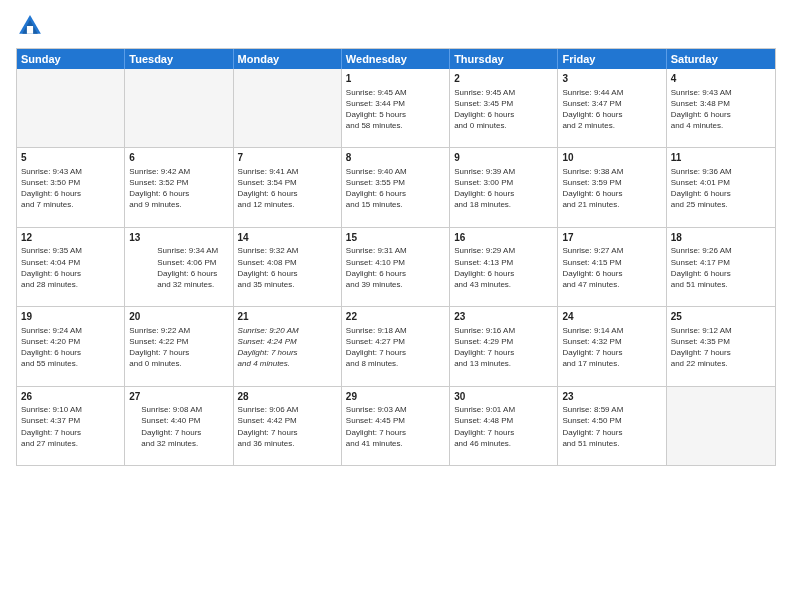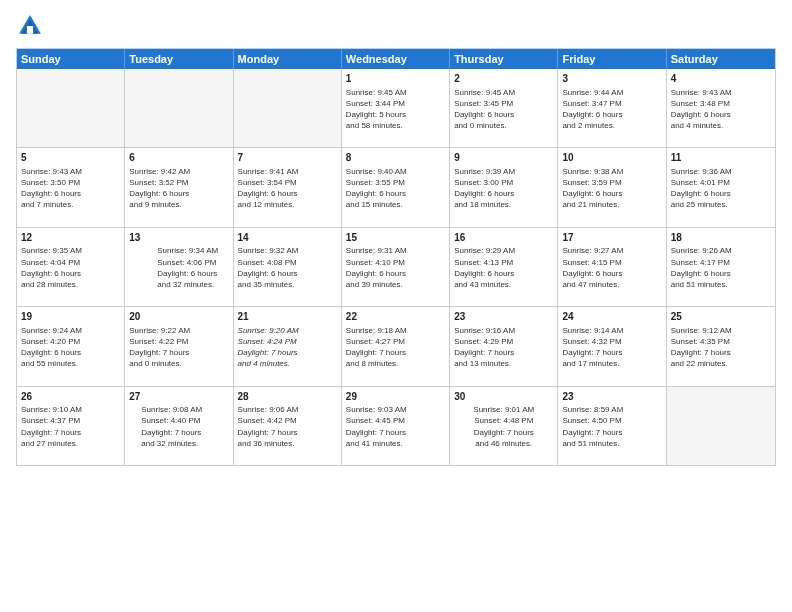--- a/index.html
+++ b/index.html
@@ -351,21 +351,21 @@
           </div>
           <div class="cal-cell">
             <div class="day-num">29</div>
             <div class="cell-text" style="white-space: pre-line;">Sunrise: 9:03 AM
 Sunset: 4:45 PM
 Daylight: 7 hours
 and 41 minutes.</div>
           </div>
           <div class="cal-cell">
             <div class="day-num">30</div>
-            <div class="cell-text" style="white-space: pre-line; text-align: center;">Sunrise: 9:01 AM
+            <div class="cell-text" style="white-space: pre-line;">Sunrise: 9:01 AM
 Sunset: 4:48 PM
 Daylight: 7 hours
 and 46 minutes.</div>
           </div>
           <div class="cal-cell">
             <div class="day-num">23</div>
             <div class="cell-text" style="white-space: pre-line;">Sunrise: 8:59 AM
 Sunset: 4:50 PM
 Daylight: 7 hours
 and 51 minutes.</div>

